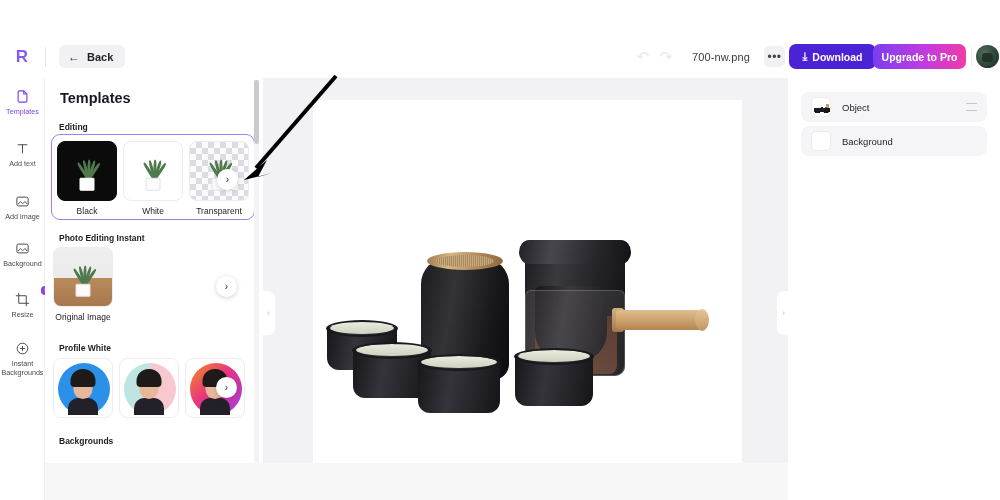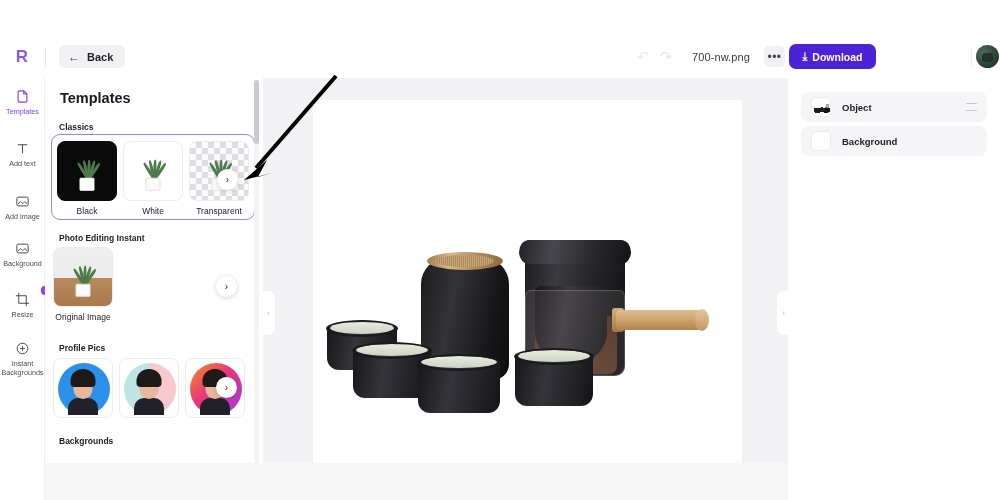--- a/index.html
+++ b/index.html
@@ -295,21 +295,21 @@
   .cup4 { left: 202px; top: 126px; width: 78px; height: 52px; }
 
   
   .rpanel {
     position: absolute; left: 788px; top: 78px; width: 212px; height: 422px;
     background: #ffffff;
   }
   .layer {
     position: absolute; left: 13px; width: 186px; height: 30px;
     background: #f5f5f7; border-radius: 8px; display: flex;
-    align-items: center; padding: 0 10px; cursor: pointer; font-weight: bold;
+    align-items: center; padding: 0 10px; cursor: pointer;
   }
   .layer-thumb {
     width: 20px; height: 20px; border-radius: 5px; background: #ffffff;
     border: 1px solid #ebebef; position: relative; overflow: hidden; flex: 0 0 auto;
   }
   .lt-obj::after {
     content: ""; position: absolute; left: 2px; top: 6px; width: 16px; height: 9px;
     background:
       radial-gradient(ellipse at 22% 70%, #1b1b1f 0 28%, transparent 29%),
       radial-gradient(ellipse at 48% 60%, #242428 0 26%, transparent 27%),
@@ -347,20 +347,21 @@
 
     <div class="filename">700-nw.png</div>
 
     <div class="more-btn">•••</div>
 
     <div class="download-btn">
       <span class="dl-icon">⤓</span>
       <span>Download</span>
     </div>
 
+    <div class="upgrade-btn">Upgrade to Pro</div>
 
     <div class="avatar-div"></div>
     <div class="avatar"></div>
   </div>
 
   <div class="rail">
 
     <div class="rail-item active" style="top:10px">
       <span class="rail-ico">
         <svg width="15" height="15" viewBox="0 0 24 24" fill="none">
@@ -442,21 +443,21 @@
     <div class="cup cup4"></div>
     <div class="cup cup3"></div>
   </div>
 
   <div class="chev-btn chev-l">‹</div>
   <div class="chev-btn chev-r">›</div>
 
   <div class="panel">
     <div class="panel-title">Templates</div>
 
-    <div class="sec-head" style="top:44px">Classics</div>
+    <div class="sec-head" style="top:44px">Editing</div>
     <div class="cards selected" style="top:56px">
       <div class="card">
         <div class="thumb black">
           <div class="plant">
             <div class="leaf" style="transform:rotate(-32deg)"></div>
             <div class="leaf" style="transform:rotate(-14deg)"></div>
             <div class="leaf" style="transform:rotate(2deg)"></div>
             <div class="leaf" style="transform:rotate(18deg)"></div>
             <div class="leaf" style="transform:rotate(34deg)"></div>
             <div class="pot"></div>
@@ -506,21 +507,21 @@
             <div class="leaf" style="transform:rotate(18deg)"></div>
             <div class="leaf" style="transform:rotate(34deg)"></div>
             <div class="pot"></div>
           </div>
         </div>
         <div class="card-lbl">Original Image</div>
       </div>
       <div class="next-circle" style="left:163px; top:29px">›</div>
     </div>
 
-    <div class="sec-head" style="top:265px">Profile Pics</div>
+    <div class="sec-head" style="top:265px">Profile White</div>
     <div class="cards" style="top:280px">
       <div class="card">
         <div class="av">
           <div class="av-bg av1"></div>
           <div class="av-face">
             <div class="av-body"></div>
               <div class="av-skin"></div>
               <div class="av-hair"></div>
           </div>
         </div>

